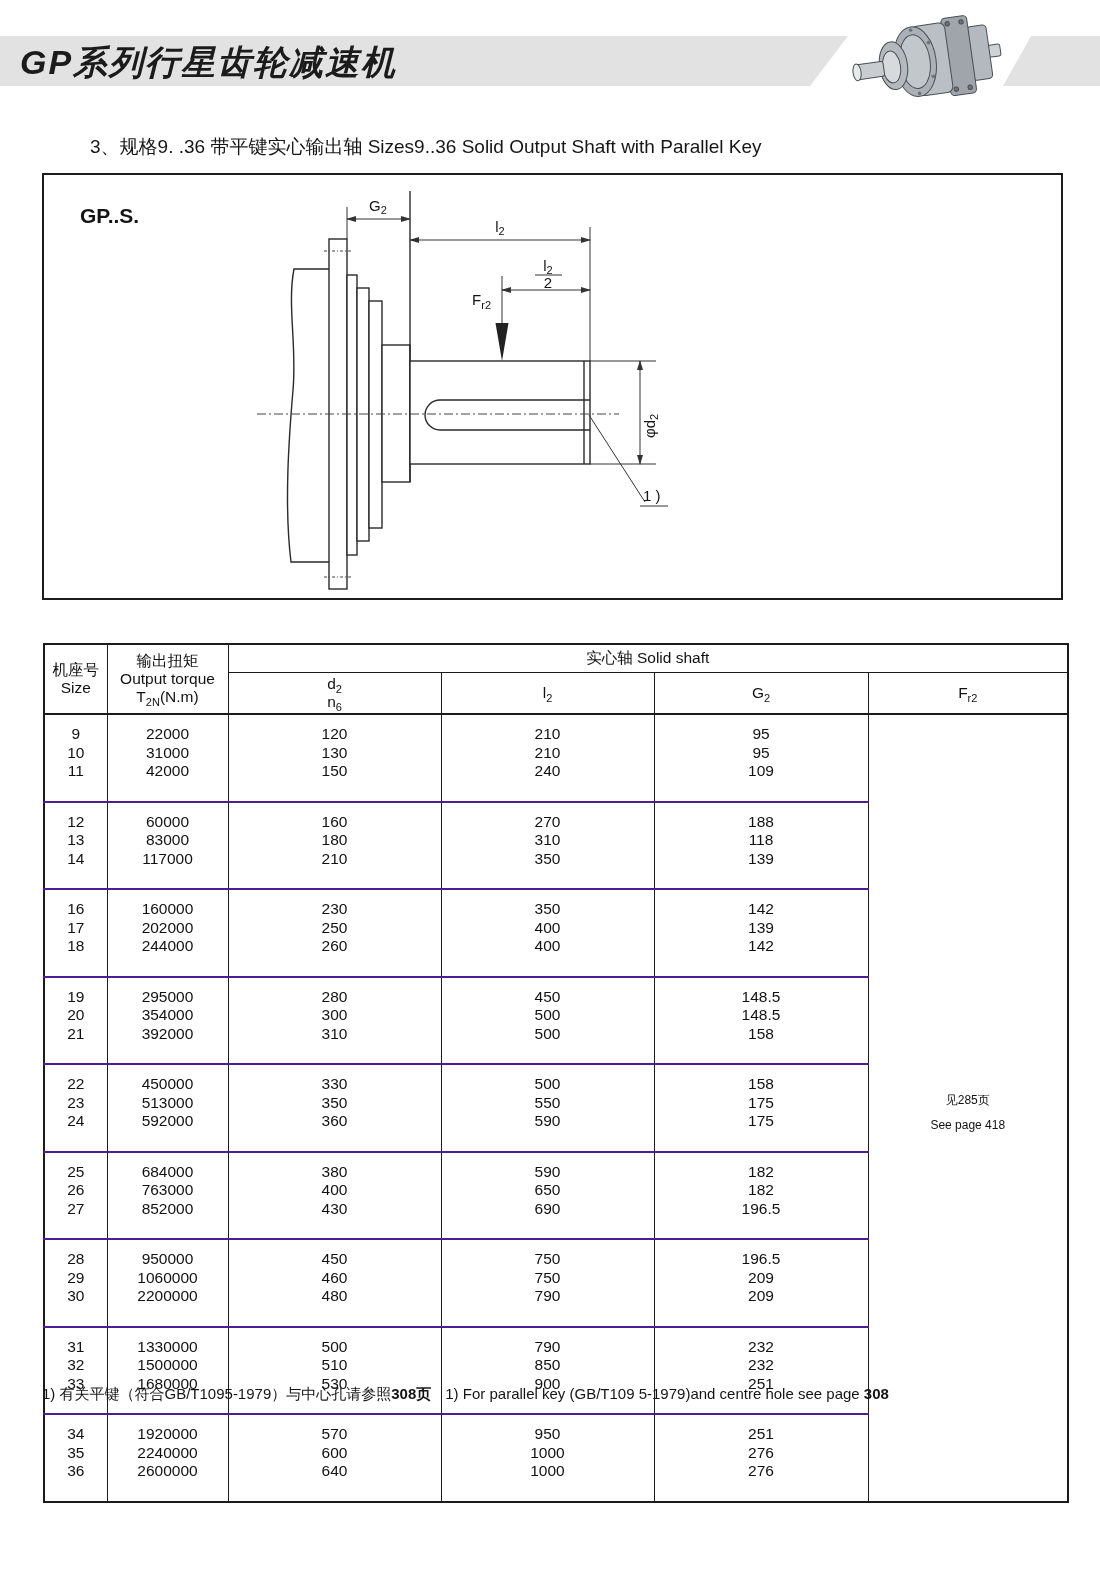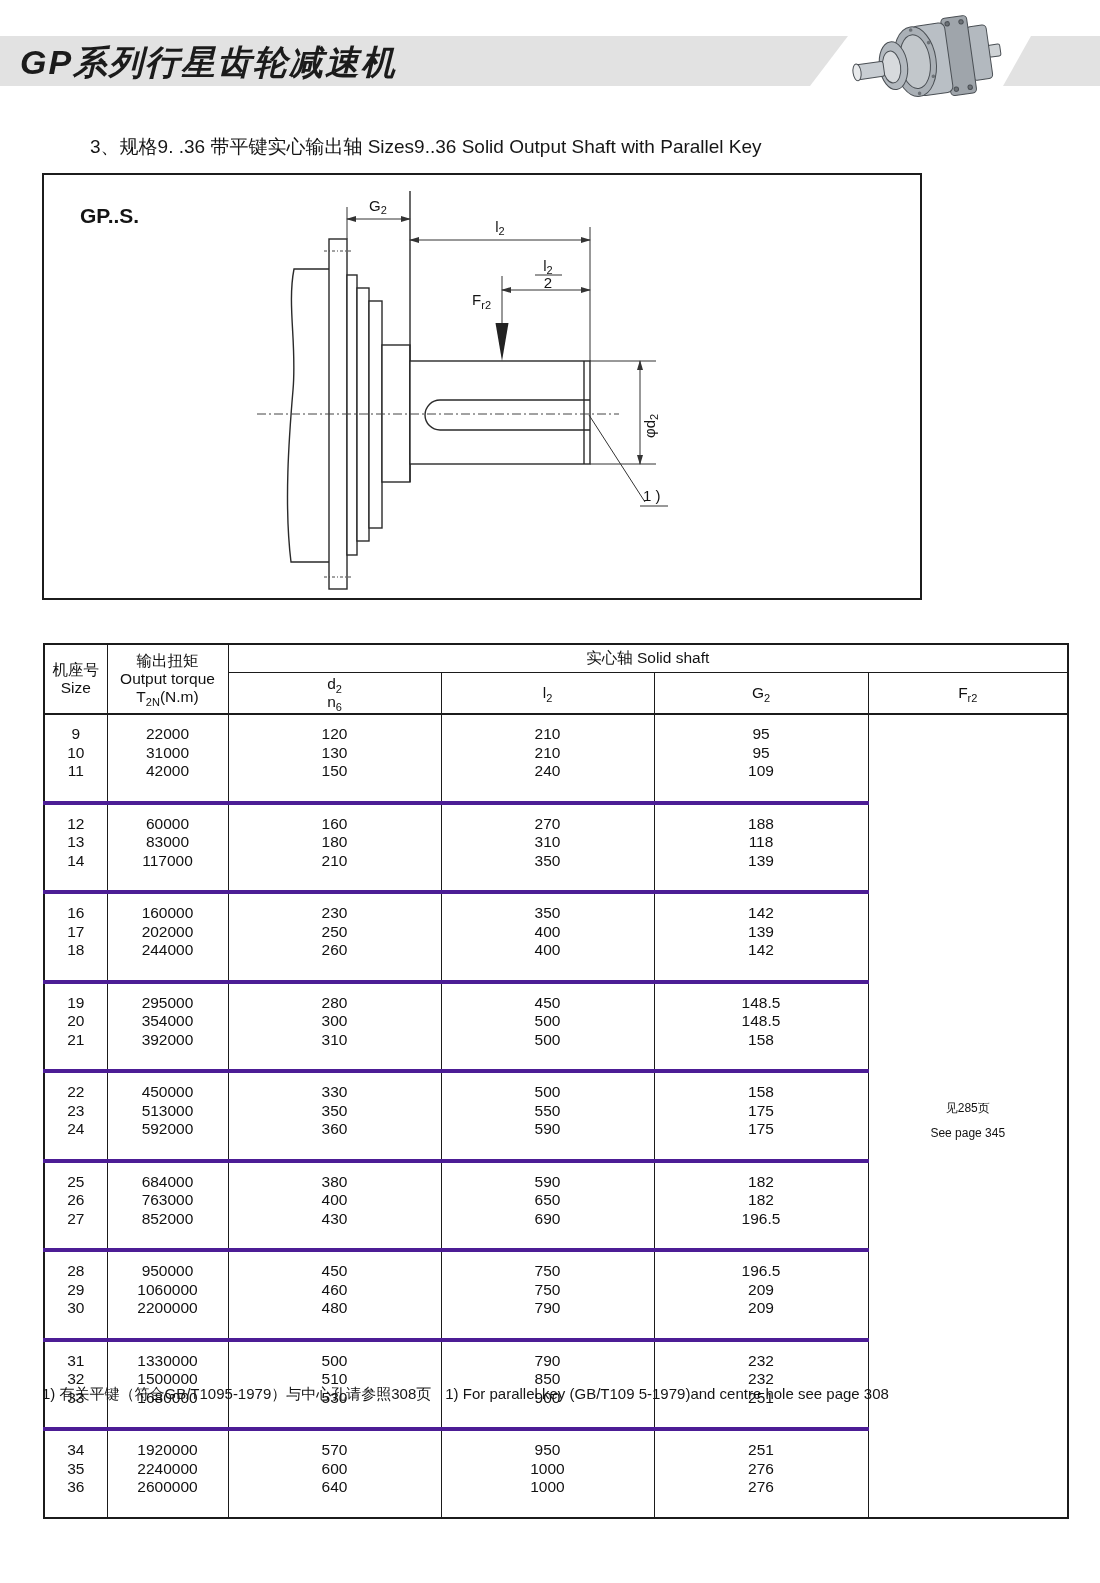--- a/index.html
+++ b/index.html
@@ -14,21 +14,21 @@
   #band-right { left:1003px; width:97px; clip-path:polygon(28px 0,100% 0,100% 100%,0 100%); }
   #page-title {
     position:absolute; left:20px; top:40px; width:700px;
     font-size:34px; font-weight:bold; font-style:italic; letter-spacing:2px; color:#1b1b1b;
   }
   #gear-art { position:absolute; left:843px; top:5px; width:168px; height:110px; }
   
   #subtitle { position:absolute; left:42px; top:134px; font-size:19px; color:#161616;margin-left:48px; }
   
   #drawing-box {
-    position:absolute; left:42px; top:173px; width:880px; height:427px;
+    position:absolute; left:42px; top:173px; width:1021px; height:427px;
     border:2px solid #1c1c1c; background:#fff;
   }
   #drawing-box svg { position:absolute; left:0; top:0; }
   .oline { stroke:#2a2a2a; stroke-width:1.4; fill:none; }
   .ofill { stroke:#2a2a2a; stroke-width:1.4; fill:#ffffff; }
   .dline { stroke:#333; stroke-width:1; fill:none; }
   .cline { stroke:#444; stroke-width:1; fill:none; stroke-dasharray:9 3 2 3; }
   .dotm  { stroke:#444; stroke-width:1; fill:none; stroke-dasharray:3 2 1 2; }
   text { fill:#141414; }
   .dimtxt { font-size:15px; font-family:"Liberation Sans","DejaVu Sans",sans-serif; }
@@ -43,26 +43,26 @@
   #spec-table th, #spec-table td { text-align:center; vertical-align:middle; font-weight:normal; }
   #spec-table thead th { border:1.5px solid #1b1b1b; line-height:18px; }
   #spec-table thead tr:first-child th { height:28px; }
   #spec-table thead tr:last-child th { height:42px; }
   #spec-table thead th.rsp { border-bottom:2.5px solid #1b1b1b; }
   #spec-table thead tr:last-child th { border-bottom:2.5px solid #1b1b1b; }
   #spec-table td { line-height:18.5px; border-left:1.5px solid #1b1b1b; }
   #spec-table td:first-child { border-left:none; }
   #spec-table tr.g-first td { padding-top:10px; }
   #spec-table tr.g-last  td { padding-bottom:20px; }
-  #spec-table tr.g-sep   td { border-top:4px solid #4c1d95;margin-top:15px; }
+  #spec-table tr.g-sep   td { border-top:2px solid #4c1d95;margin-top:15px; }
   #spec-table td.fr2cell { font-size:12px; line-height:25px; vertical-align:middle; border-top:none; }
   sub { font-size:11px; line-height:0; }
   
   #footnote { position:absolute; left:42px; top:1385px; font-size:15px; color:#141414; }
-  #footnote b { font-weight:normal;text-align:right; }
+  #footnote b { font-weight:bold;text-align:right; }
   .sp { display:inline-block; width:14px; }
 </style>
 </head>
 <body>
 
 <div class="band" id="band-left"></div>
 <div class="band" id="band-right"></div>
 <div id="page-title">GP系列行星齿轮减速机</div>
 
 <div id="gear-art">
@@ -186,21 +186,21 @@
   </thead>
   <tbody>
       <tr class="g-first">
         <td>9</td>
         <td>22000</td>
         <td>120</td>
         <td>210</td>
         <td>95</td>
         <td rowspan="27" class="fr2cell">
           <div>见285页</div>
-          <div>See page 345</div>
+          <div>See page 418</div>
         </td>
       </tr>
       <tr>
         <td>10</td>
         <td>31000</td>
         <td>130</td>
         <td>210</td>
         <td>95</td>
       </tr>
       <tr class="g-last">

